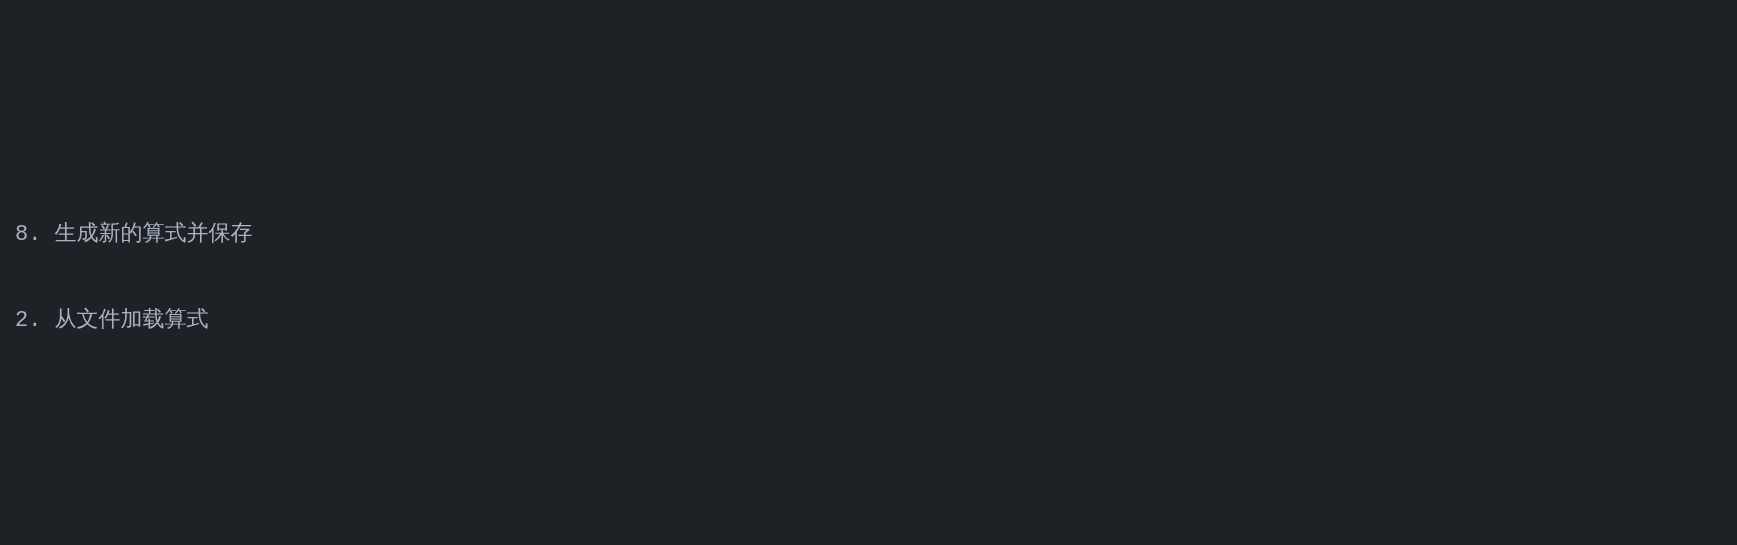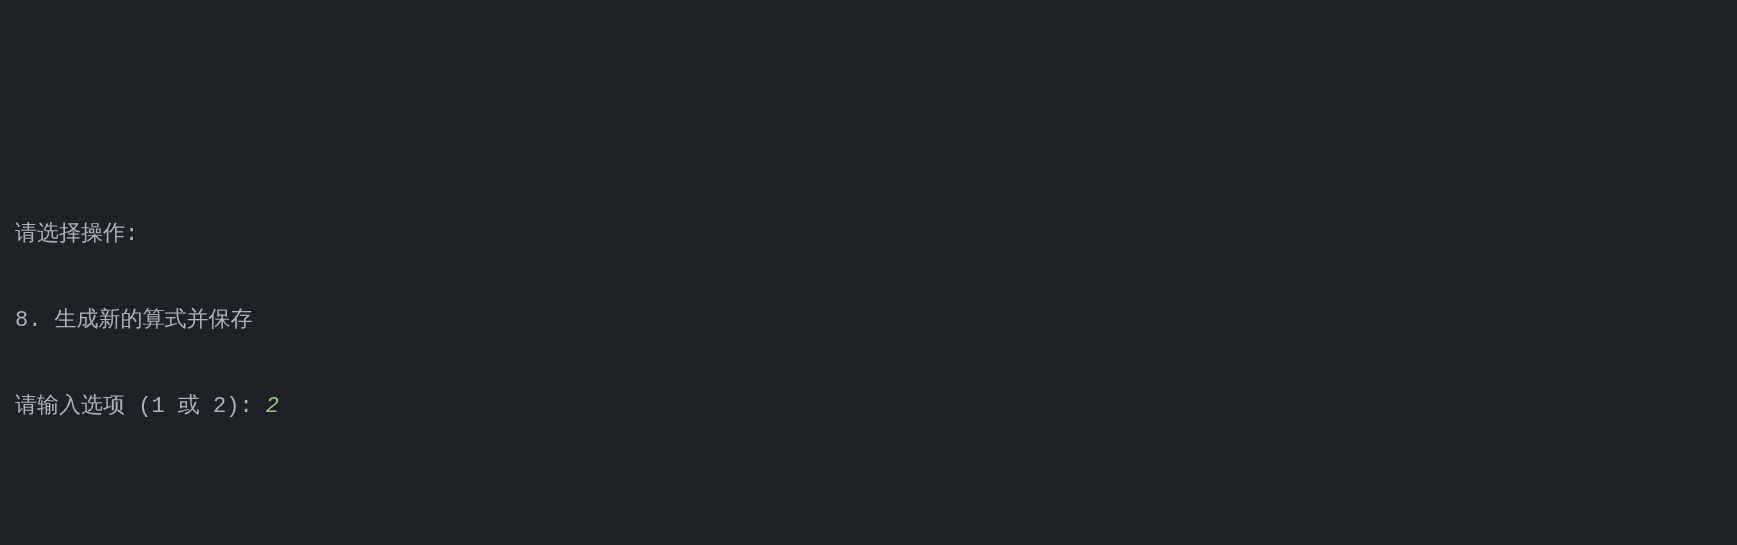--- a/index.html
+++ b/index.html
@@ -28,22 +28,21 @@
       color: #98c379;
       font-style: italic;
     }
   </style>
 </head>
 <body>
 
 
 
 <div class="terminal">
-<span class="line">请选择操作:</span>
 <span class="line">8. 生成新的算式并保存</span>
-<span class="line"><span>请输入选项 (1 或 2): </span><span class="input-val">2</span></span>
+<span class="line">2. 从文件加载算式</span>
 
 
 
 </div>
 
 
 
 
 </body></html>

